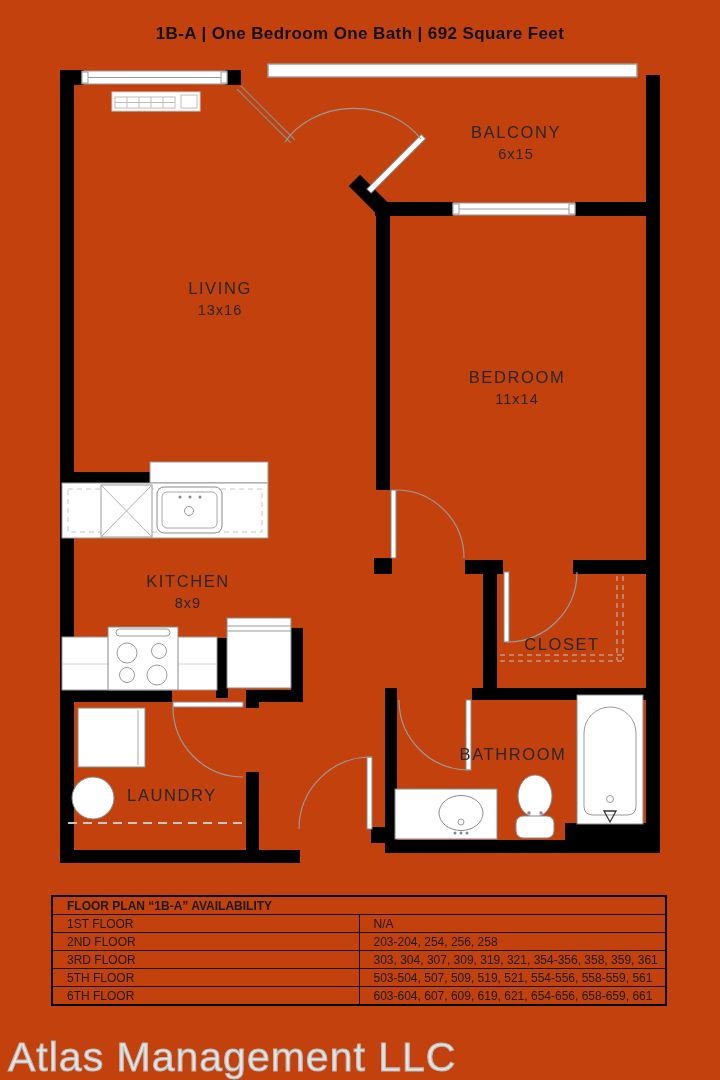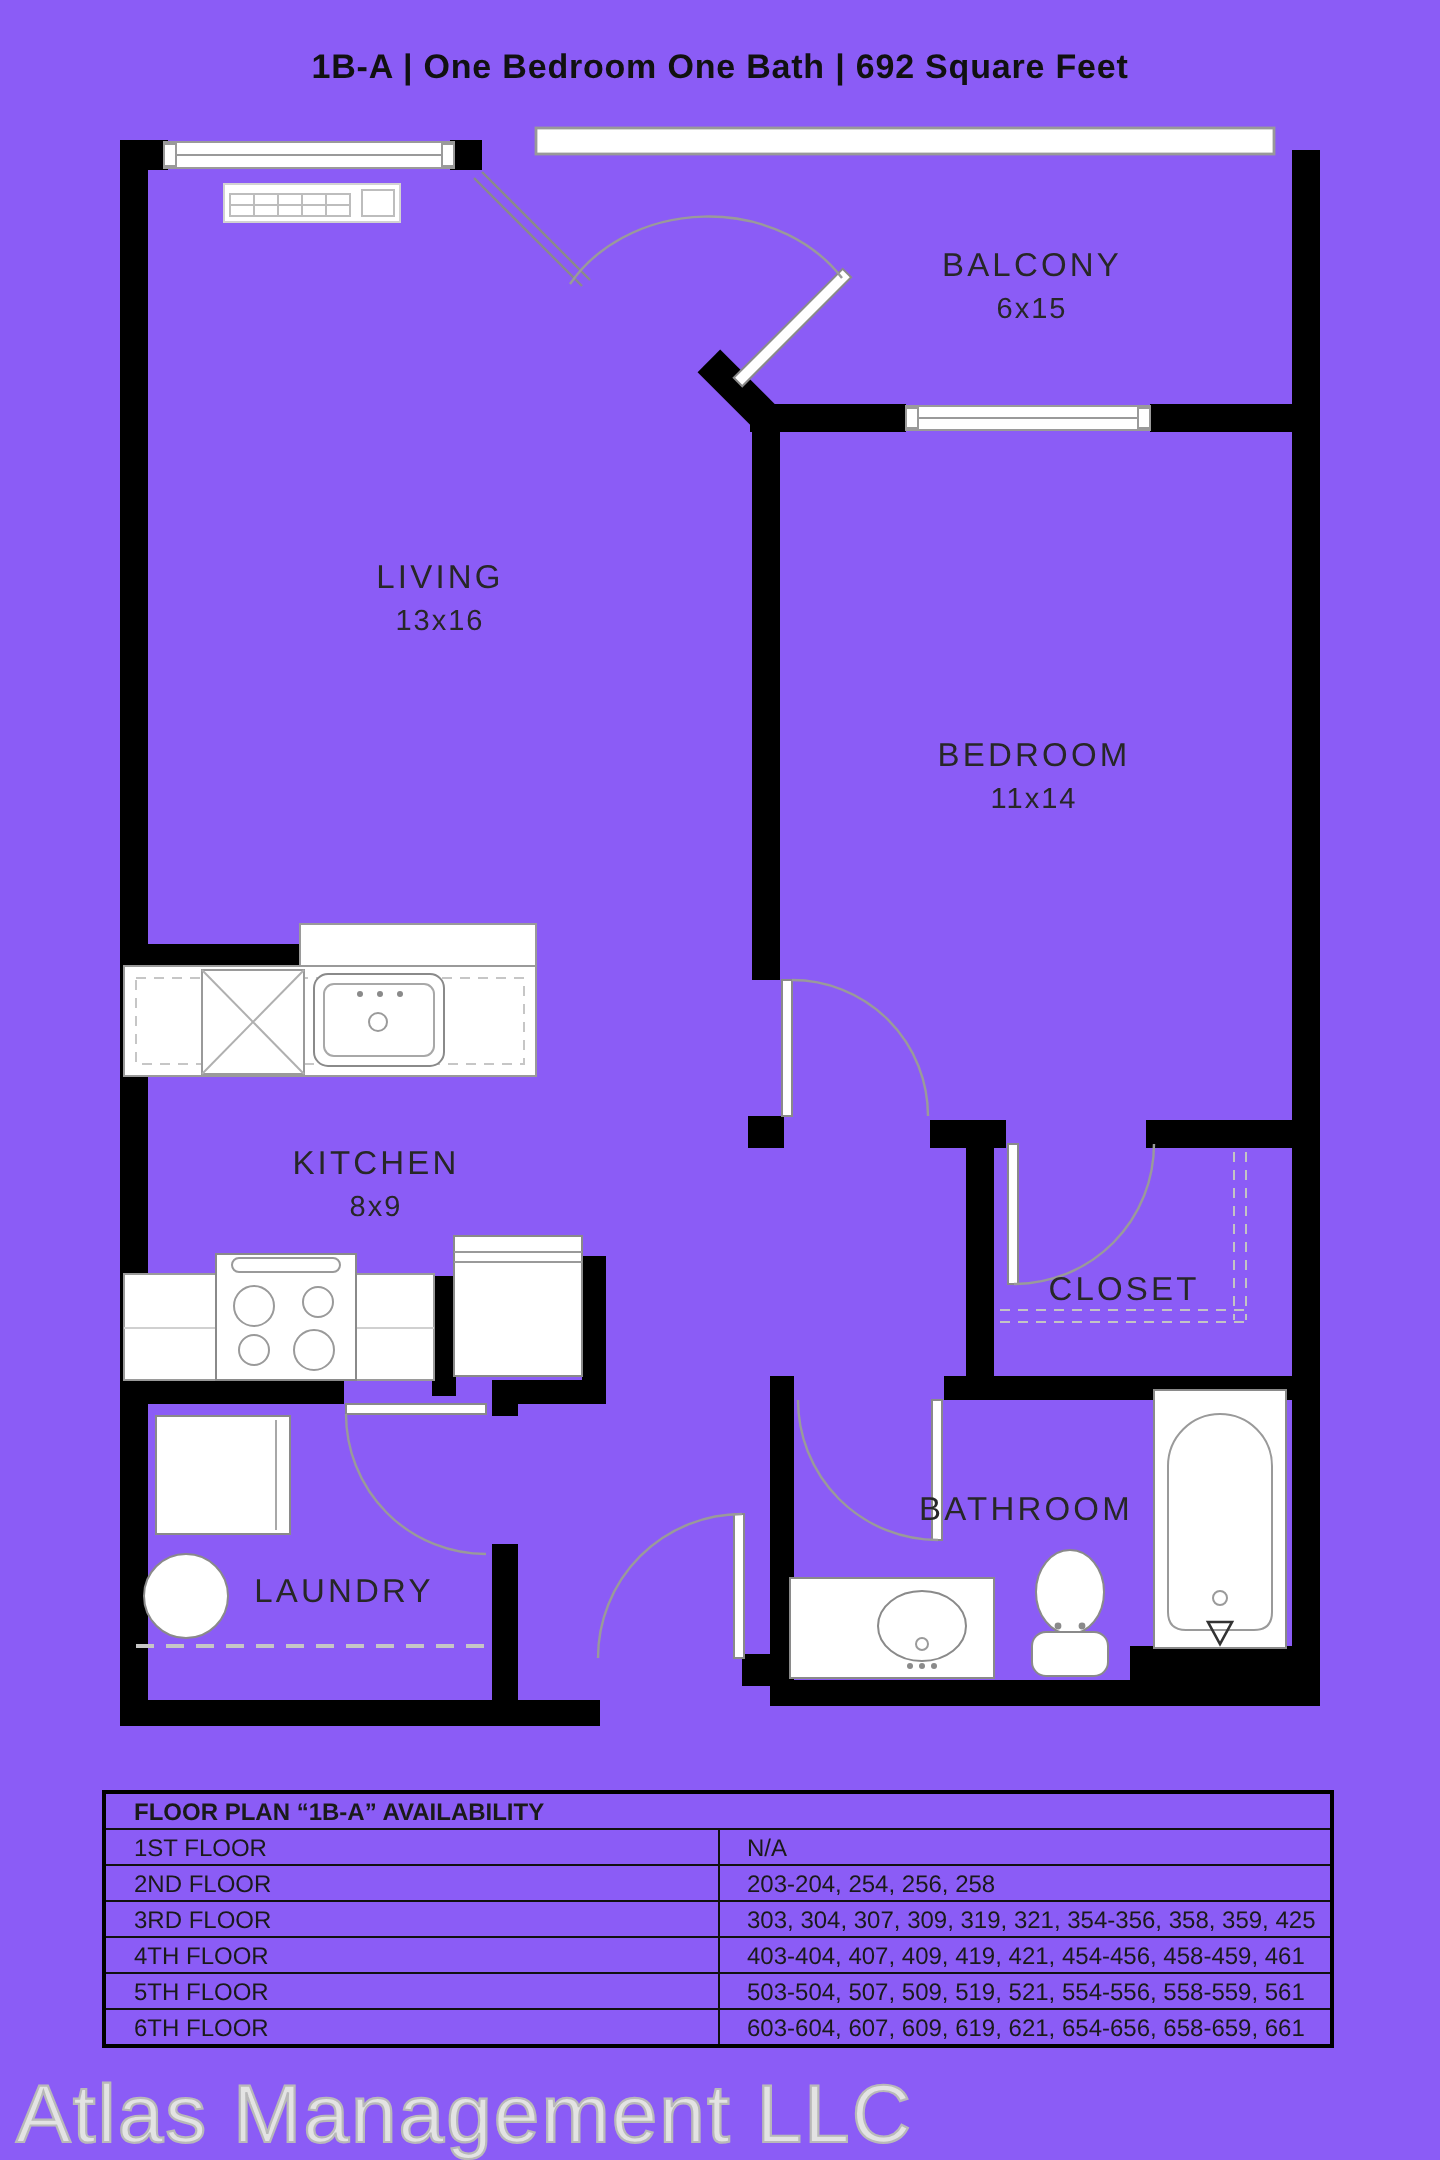--- a/index.html
+++ b/index.html
@@ -1,16 +1,16 @@
 <!DOCTYPE html>
 <html><head>
 <meta charset="utf-8">
 <style>
   html,body{margin:0;padding:0;background:#fff;}
-  .page{position:relative;width:720px;height:1080px;background:#8b5cf6;overflow:hidden;
+  .page{position:relative;width:720px;height:1080px;background:#c2410c;overflow:hidden;
         font-family:"Liberation Sans",sans-serif;}
   .title{position:absolute;top:24px;left:0;width:720px;text-align:center;
          font-size:17px;font-weight:bold;color:#111;letter-spacing:.4px;}
   svg.plan{position:absolute;top:0;left:0;}
   svg text{font-family:"Liberation Sans",sans-serif;fill:#272727;}
   .room-name{font-size:16.5px;letter-spacing:1.6px;}
   .room-dim{font-size:14.5px;letter-spacing:1px;}
   table.avail{position:absolute;left:51px;top:895px;width:616px;
               border-collapse:collapse;table-layout:fixed;}
   table.avail td{border:1.5px solid #111;font-size:12px;color:#1a1a1a;
@@ -199,25 +199,21 @@
     <tr>
       <td class="c1">1ST FLOOR</td>
       <td>N/A</td>
     </tr>
     <tr>
       <td class="c1">2ND FLOOR</td>
       <td>203-204, 254, 256, 258</td>
     </tr>
     <tr>
       <td class="c1">3RD FLOOR</td>
-      <td>303, 304, 307, 309, 319, 321, 354-356, 358, 359, 425</td>
-    </tr>
-    <tr>
-      <td class="c1">4TH FLOOR</td>
-      <td>403-404, 407, 409, 419, 421, 454-456, 458-459, 461</td>
+      <td>303, 304, 307, 309, 319, 321, 354-356, 358, 359, 361</td>
     </tr>
     <tr>
       <td class="c1">5TH FLOOR</td>
       <td>503-504, 507, 509, 519, 521, 554-556, 558-559, 561</td>
     </tr>
     <tr>
       <td class="c1">6TH FLOOR</td>
       <td>603-604, 607, 609, 619, 621, 654-656, 658-659, 661</td>
     </tr>
   </tbody>

